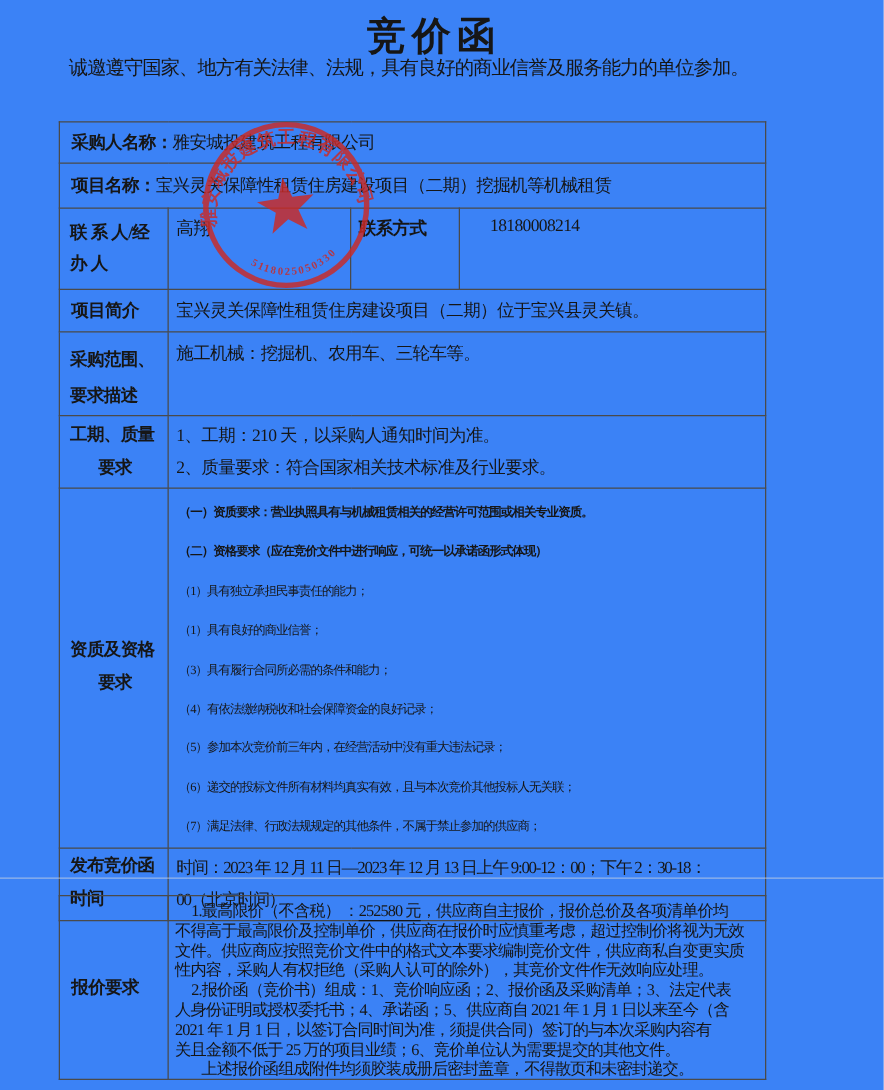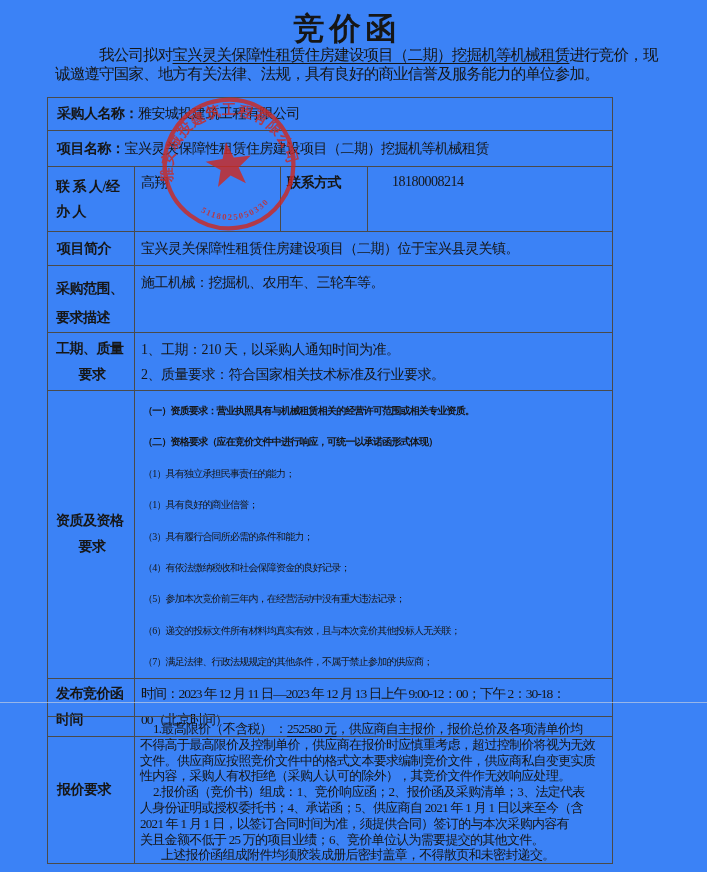--- a/index.html
+++ b/index.html
@@ -57,21 +57,20 @@
   }
 </style>
 </head>
 <body>
 
 <div class="page">
 
   <div class="title">竞价函</div>
 
   <div class="intro">
-    <div class="l1"><span>我公司拟对</span><span class="u">宝兴灵关保障性租赁住房建设项目（二期）挖掘机等机械租赁</span><span>进行竞价，现</span></div>
     <div>诚邀遵守国家、地方有关法律、法规，具有良好的商业信誉及服务能力的单位参加。</div>
   </div>
 
   <table class="doc t1">
     <colgroup>
         <col style="width:87px">
         <col style="width:146px">
         <col style="width:87px">
         <col style="width:245px">
       </colgroup>

